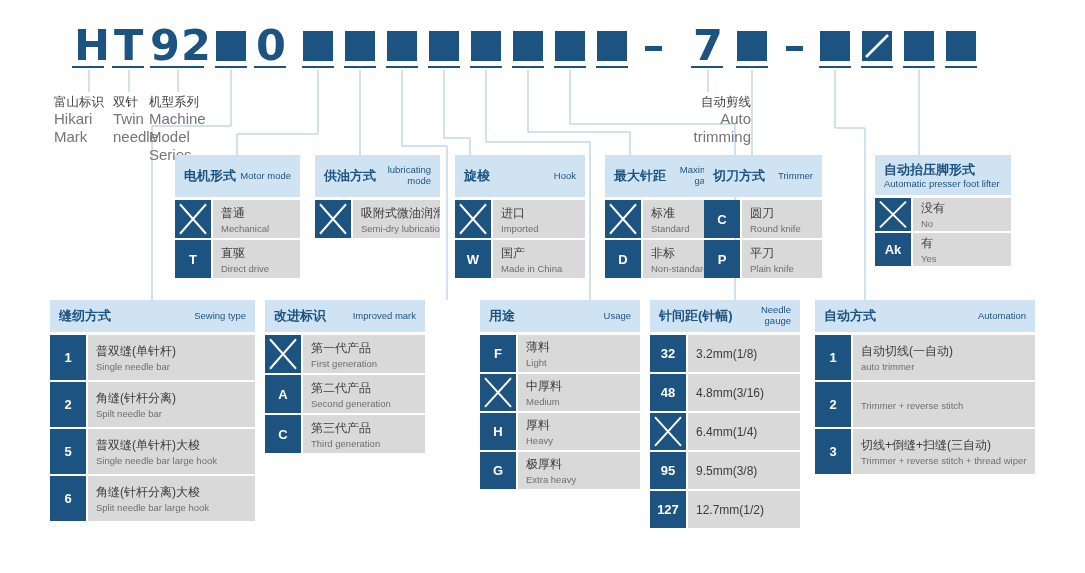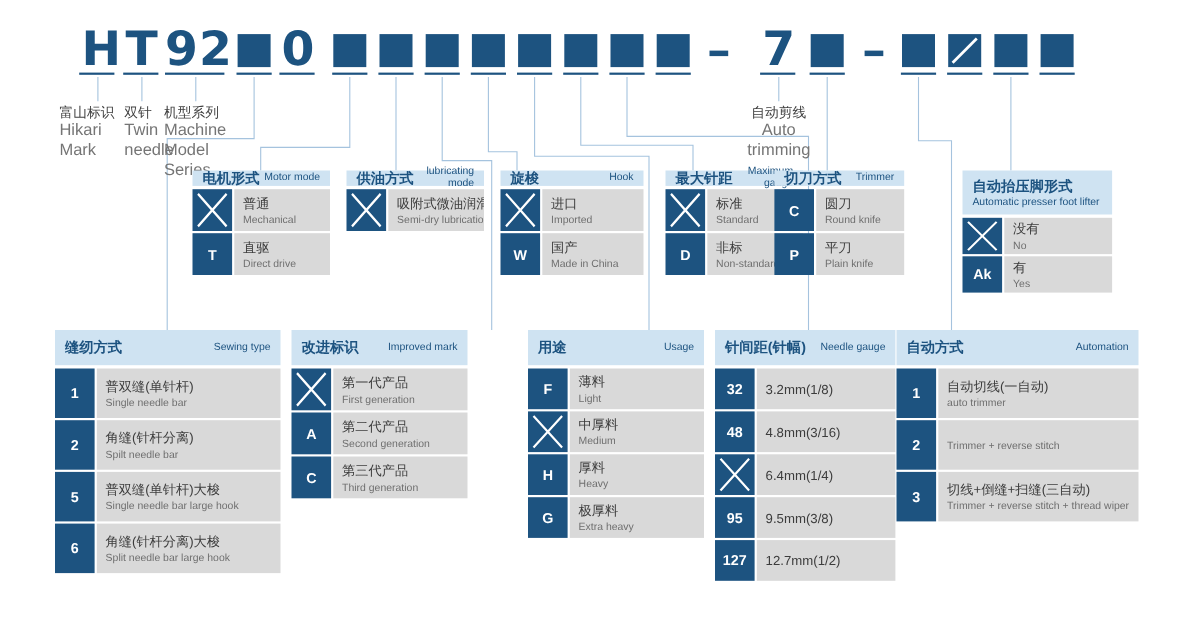--- a/index.html
+++ b/index.html
@@ -8,24 +8,24 @@
   .lines{position:absolute;left:0;top:0;pointer-events:none}
   .lines polyline{fill:none;stroke:#a5c3de;stroke-width:1}
   .ch{position:absolute;top:20px;color:#1d5380;font-size:43px;font-weight:700;letter-spacing:1px;font-family:"DejaVu Sans",sans-serif}
   .sq{position:absolute;top:31px;width:30px;height:30px;background:#1d5380}
   .sq svg{width:100%;height:100%;display:block}
   .ul{position:absolute;top:66px;height:2px;background:#1d5380}
   .dash{position:absolute;top:46px;width:17px;height:5px;background:#1d5380}
   .lbl{position:absolute}
   .lbl .cn{font-size:12.5px;color:#3f3f3f;line-height:1.3}
   .lbl .en{font-size:15px;color:#757575;line-height:1.2}
-  .lbl.center{text-align:center}
+  .lbl.center{text-align:right}
   .tbl{position:absolute}
   .th{background:#cfe3f2;height:32px;display:flex;align-items:center;justify-content:space-between;padding:0 9px}
-  .hu .th{height:14px}
+  .hu .th{height:42px}
   .th .cn{color:#1d5380;font-weight:700;font-size:13px;white-space:nowrap}
   .th .en{color:#1d5380;font-size:9.5px;text-align:right;line-height:1.15}
   .th.stack{flex-direction:column;align-items:flex-start;justify-content:center;height:40px;padding:3px 9px}
   .th.stack .en{text-align:center}
   .row{display:flex;margin-top:2px}
   .th + .row{margin-top:3px}
   .rh33 .row{height:33px}
   .rh37 .row{height:37px}
   .rh38 .row{height:38px}
   .rh45 .row{height:45px}
@@ -363,21 +363,21 @@
     </div>
     <div class="row">
       <div class="code">G</div>
       <div class="desc">
         <div class="cn">极厚料</div>
         <div class="en">Extra heavy</div>
       </div>
     </div>
   </div>
 
-  <div class="tbl rh37" style="left:650px;top:300px;width:164px">
+  <div class="tbl rh37" style="left:650px;top:300px;width:150px">
     <div class="th">
       <span class="cn">针间距(针幅)</span>
       <span class="en">Needle gauge</span>
     </div>
     <div class="row">
       <div class="code">32</div>
       <div class="desc">
         <div class="cn">3.2mm(1/8)</div>
       </div>
     </div>

